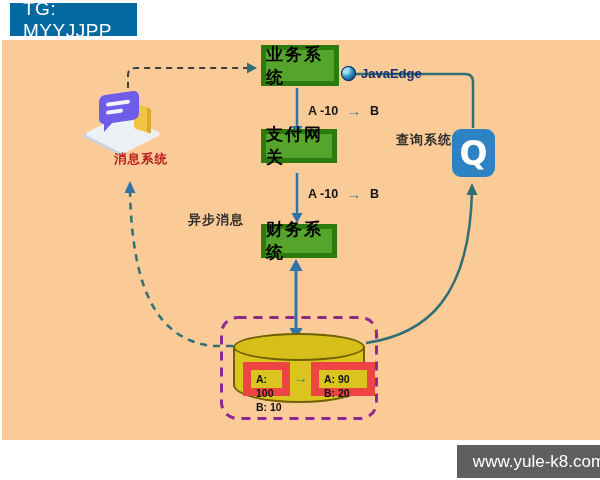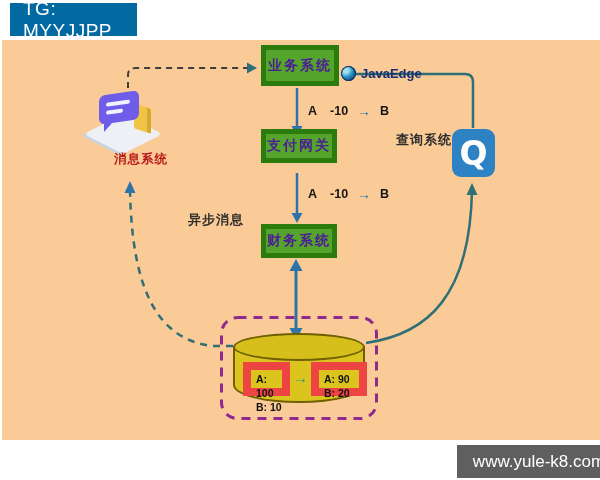--- a/index.html
+++ b/index.html
@@ -8,29 +8,29 @@
   .orange{position:absolute;left:2px;top:40px;width:598px;height:400px;background:#fbcb97;}
   .wires{position:absolute;left:0;top:0;width:600px;height:480px;pointer-events:none;}
 
   .tg-badge{position:absolute;left:10px;top:3px;width:127px;height:33px;background:#0369a1;
             color:#fff;font-size:19px;display:flex;align-items:center;padding-left:13px;
             box-sizing:border-box;letter-spacing:.5px;}
   .www-badge{position:absolute;left:457px;top:445px;width:164px;height:33px;background:#5f5f5f;
              color:#fff;font-size:17px;display:flex;align-items:center;justify-content:center;}
 
   .gbox{position:absolute;box-sizing:border-box;border:5px solid #2c7c0d;background:#55a42c;
-        color:#4c1d95;font-weight:bold;font-size:14px;letter-spacing:2px;
+        color:#000000;font-weight:bold;font-size:17px;letter-spacing:2px;
         display:flex;align-items:center;justify-content:center;font-family:Liberation Serif, serif;}
   .gbox.business{left:261px;top:45px;width:78px;height:41px;}
   .gbox.gateway{left:261px;top:129px;width:76px;height:34px;}
   .gbox.finance{left:261px;top:224px;width:76px;height:34px;}
 
   .xfer{position:absolute;display:flex;align-items:center;font-weight:bold;font-size:12.5px;
         color:#141414;white-space:nowrap;}
-  .xfer .amt{margin-left:13px;}
+  .xfer .amt{margin-left:3px;}
   .xfer .arr{color:#2e74a8;font-size:14px;margin:0 9px;}
   .xfer.t1{left:308px;top:103px;}
   .xfer.t2{left:308px;top:186px;}
 
   .note-label{position:absolute;font-weight:bold;font-size:13px;color:#2e2e2e;letter-spacing:1px;}
 
   .brand{position:absolute;left:341px;top:66px;display:flex;align-items:flex-end;gap:5px;}
   .brand .logo{width:15px;height:15px;border-radius:50%;
                background:radial-gradient(circle at 32% 30%,#9fe0ef 0 18%,#2a8fc4 45%,#0e2f6e 90%);
                box-shadow:inset 0 0 0 1px #0c2a5e;}
@@ -59,21 +59,21 @@
 
   .cyl-top{position:absolute;left:233px;top:333px;width:132px;height:28px;background:#d7bf1b;
            border:2px solid #6f6000;border-radius:50%;box-sizing:border-box;z-index:3;}
   .cyl-body{position:absolute;left:233px;top:347px;width:132px;height:56px;background:#dcc41e;
             border:2px solid #6f6000;border-top:none;box-sizing:border-box;z-index:2;
             border-radius:0 0 50% 50%/0 0 18px 18px;}
   .dbbox{position:absolute;box-sizing:border-box;border:8px solid #ef4444;background:#dcc41e;
          z-index:4;font-weight:bold;font-size:10.5px;color:#111;line-height:14px;
          padding:2px 0 0 5px;font-family:"Liberation Sans","DejaVu Sans",sans-serif;}
   .dbbox.before{left:243px;top:362px;width:47px;height:34px;}
-  .dbbox.after{left:311px;top:362px;width:56px;height:34px;}
+  .dbbox.after{left:311px;top:362px;width:64px;height:34px;}
   .db-arrow{position:absolute;left:290px;top:369px;width:21px;text-align:center;z-index:5;
             color:#2f8f7c;font-weight:bold;font-size:15px;}
 </style>
 </head>
 <body>
 
 <div class="stage">
   <div class="orange"></div>
 
   <svg class="wires" viewBox="0 0 600 480">

